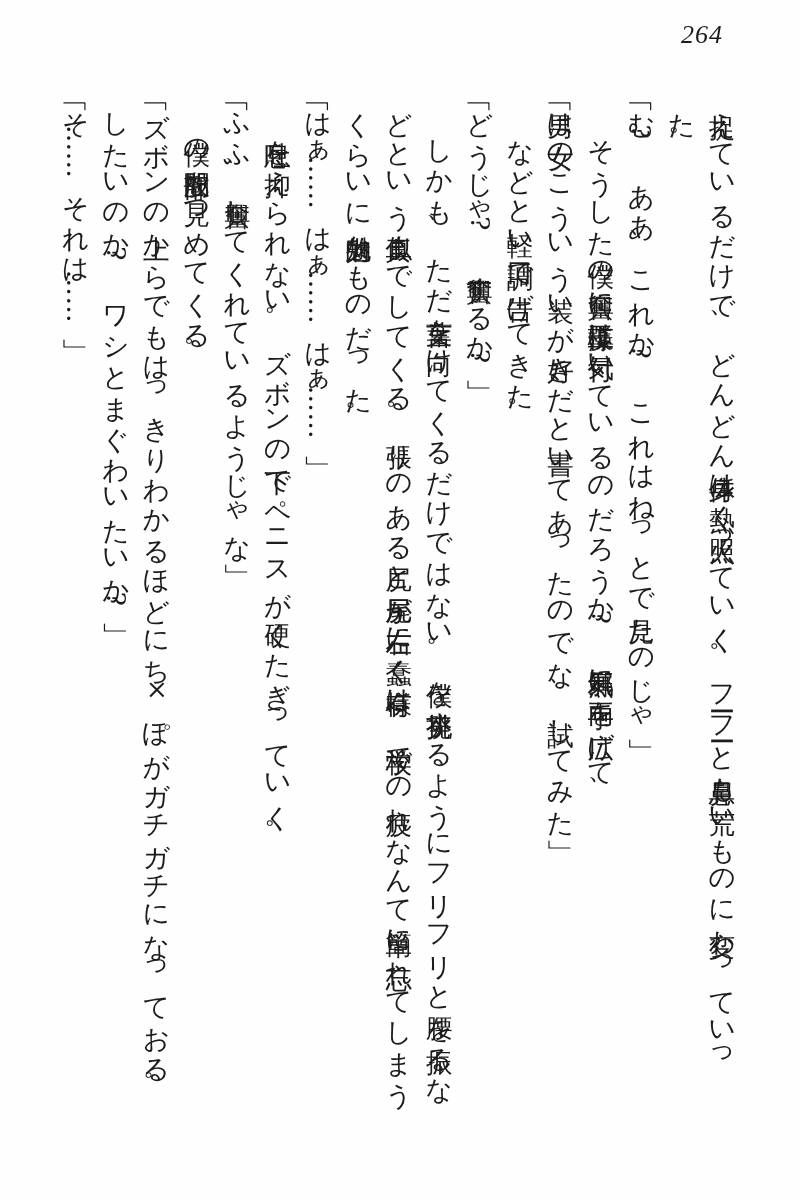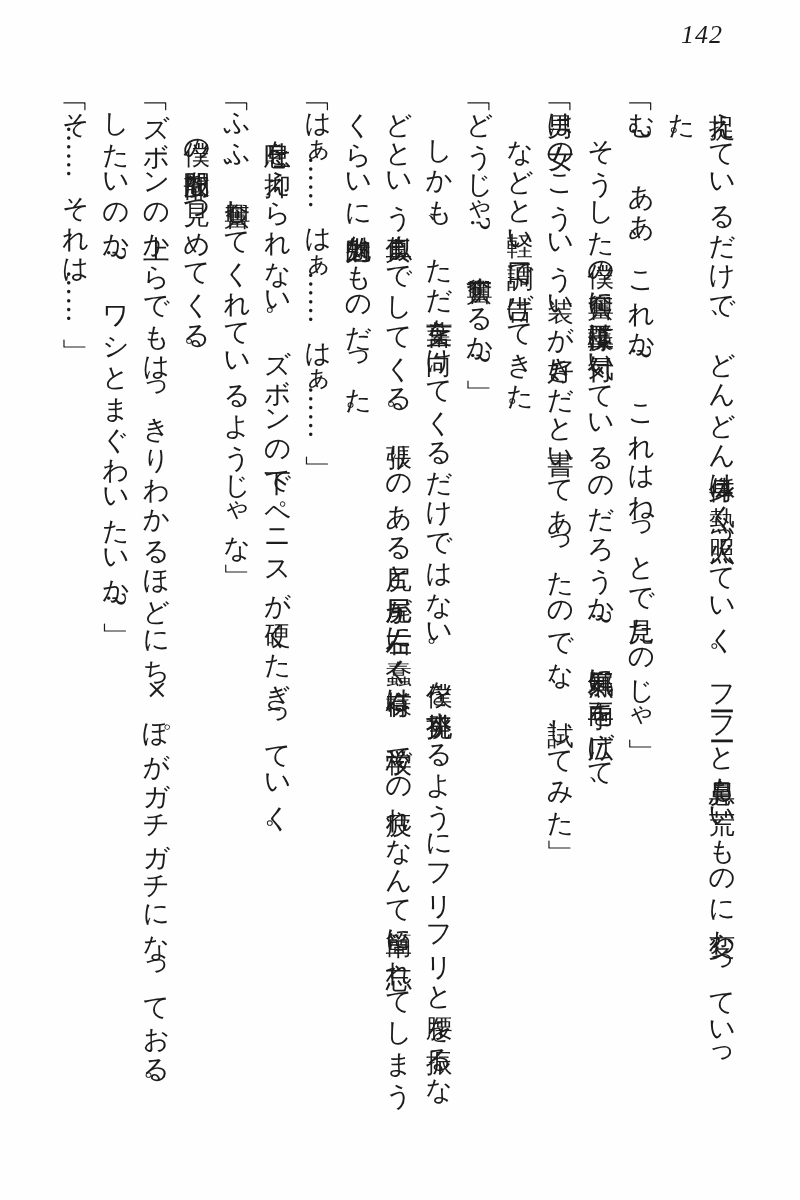--- a/index.html
+++ b/index.html
@@ -49,21 +49,21 @@
     text-indent: 0;
   }
   .para.indent {
     text-indent: 1em;
   }
 </style>
 </head>
 <body>
 
 <div class="page">
-  <div class="page-number">142</div>
+  <div class="page-number">264</div>
 
   <div class="text-body">
 
   <p class="para">捉えているだけで、どんどん身体は熱く火照っていく。フーフーと鼻息も荒いものに変わっていった。</p>
       <p class="para">「む?　ああ、これか?　これはねっとで見たのじゃ」</p>
       <p class="para indent">そうした僕の興奮に玉藻様は気付いているのだろうか?　無邪気に両手を広げて、</p>
       <p class="para">「男は女のこういう装いが好きだと書いてあったのでな、試してみた」</p>
       <p class="para indent">などと軽い口調で告げてきた。</p>
       <p class="para">「どうじゃ?　興奮するか?」</p>
       <p class="para indent">しかも、ただ言葉を向けてくるだけではない。僕を挑発するようにフリフリと腰を振るなどという真似までしてくる。張りのある尻と尻尾が左右に蠢く有様は、学校での疲れなんて簡単に忘れてしまうくらいに魅力的なものだった。</p>

